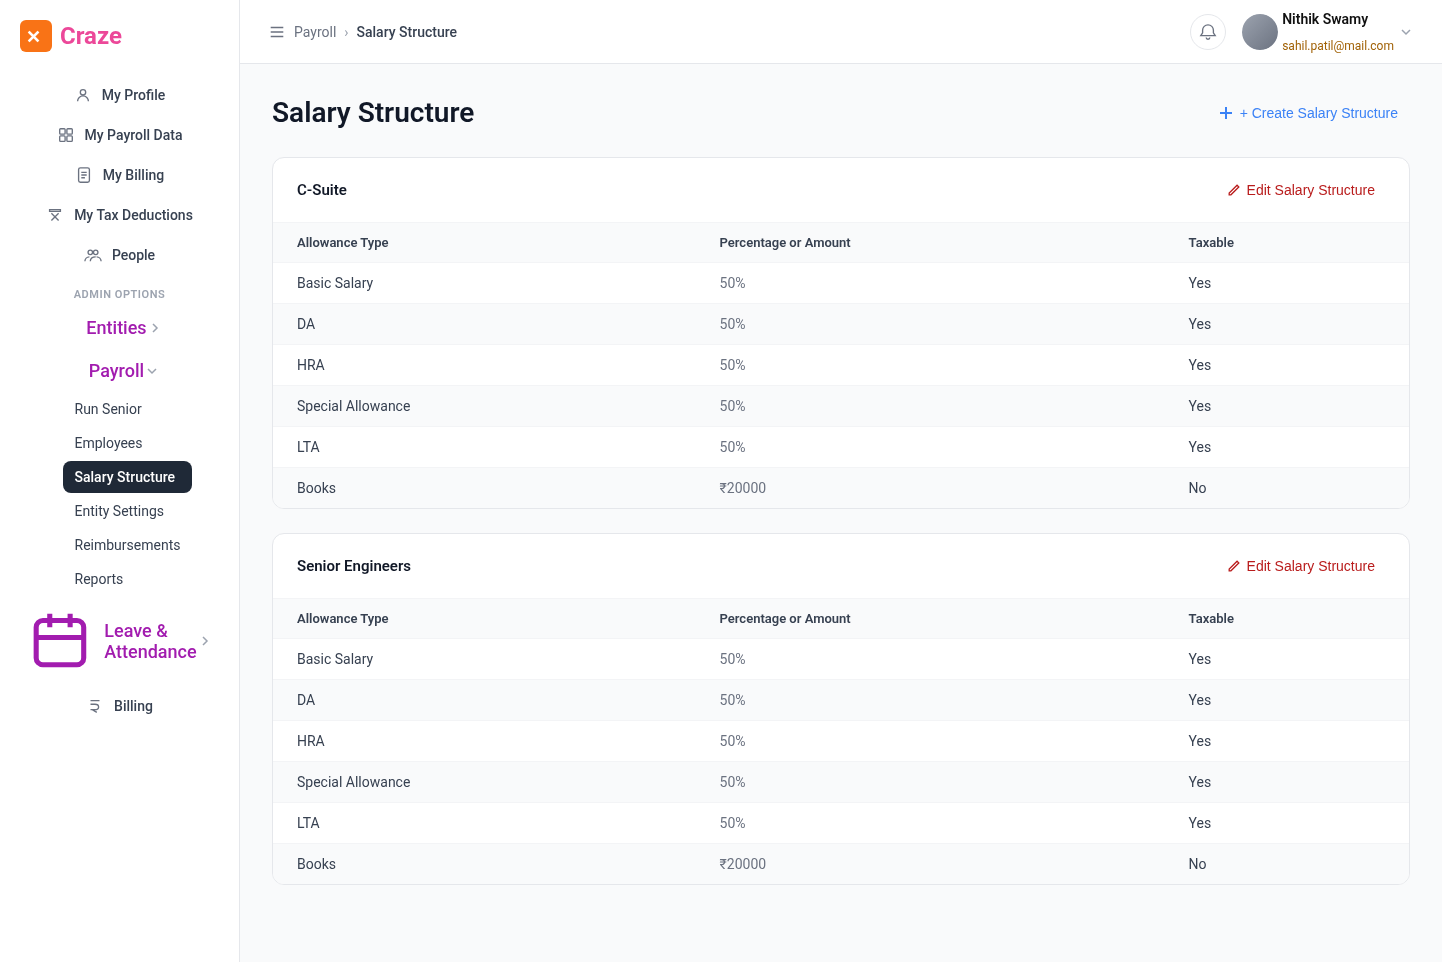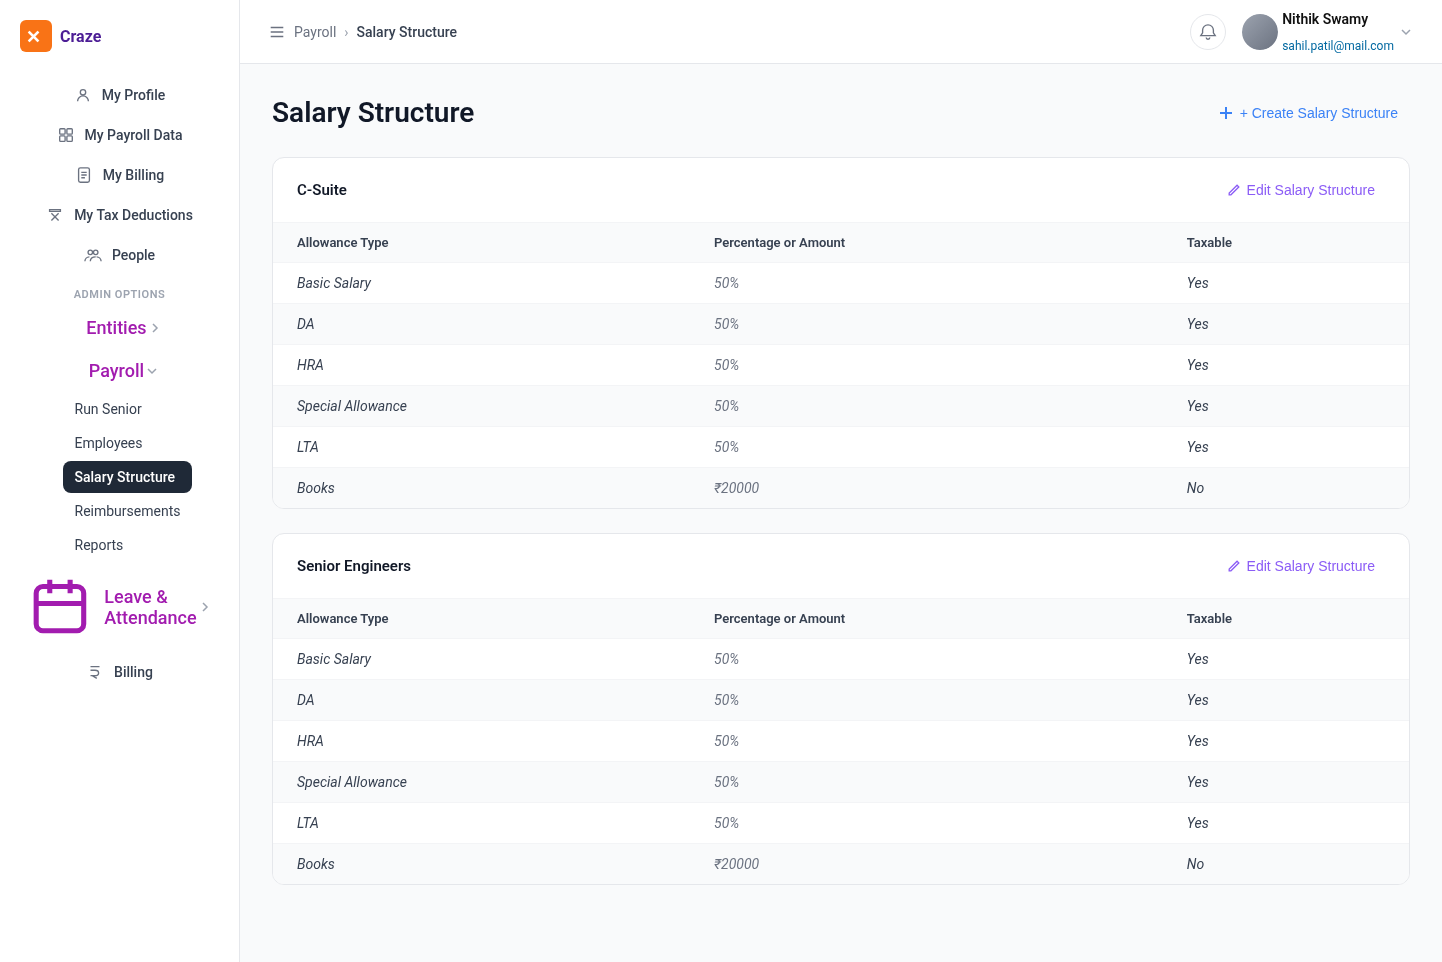--- a/index.html
+++ b/index.html
@@ -21,23 +21,23 @@
       padding: 20px 20px 24px 20px;
       display: flex;
       align-items: center;
       gap: 8px;
     }
     .logo-icon {
       width: 32px;
       height: 32px;
     }
     .logo-text {
-      font-size: 16px;
+      font-size: 24px;
       font-weight: 700;
-      color: #4c1d95;
+      color: #ec4899;
     }
     .sidebar-nav {
       display: flex;
       flex-direction: column;
       padding: 0 12px;
       gap: 2px;
       flex: 1;
       align-items: center;
     }
     .nav-item {
@@ -150,21 +150,21 @@
       justify-content: center;
     }
     .user-avatar-img {
       width: 36px;
       height: 36px;
       border-radius: 50%;
       background: linear-gradient(135deg, #9ca3af 0%, #6b7280 100%);
     }
     .user-details { display: flex; flex-direction: column; }
     .user-name { font-size: 14px; font-weight: 600; color: #111; }
-    .user-email { font-size: 12px; color: #0369a1; margin-top: 12px; }
+    .user-email { font-size: 12px; color: #a16207; margin-top: 12px; }
 
     
     .page-content {
       flex: 1;
       overflow-y: auto;
       padding: 32px 32px;
       background: #f9fafb;
     }
     .page-header {
       display: flex;
@@ -207,21 +207,21 @@
     }
     .structure-name {
       font-size: 15px;
       font-weight: 600;
       color: #111827;
     }
     .edit-btn {
       display: flex;
       align-items: center;
       gap: 6px;
-      color: #8b5cf6;
+      color: #b91c1c;
       font-size: 14px;
       font-weight: 500;
       cursor: pointer;
       background: none;
       border: none;
       padding: 6px 10px;
       border-radius: 6px;
     }
     .structure-table {
       width: 100%;
@@ -234,21 +234,20 @@
       font-size: 13px;
       font-weight: 600;
       color: #374151;
       border-top: 1px solid #f3f4f6;
     }
     .structure-table td {
       padding: 12px 24px;
       font-size: 14px;
       color: #374151;
       border-top: 1px solid #f3f4f6;
-      font-style: italic;
     }
     .structure-table tr:nth-child(even) td { background: #f9fafb; }
     .structure-table tr:nth-child(odd) td { background: #fff; }
 
     
     svg { display: inline-block; vertical-align: middle; }
   </style>
 </head>
 <body>
 
@@ -335,20 +334,21 @@
       </div>
       <svg class="chevron-icon" viewBox="0 0 16 16" fill="none" stroke="currentColor" stroke-width="1.5">
           <path d="M4 6l4 4 4-4"></path>
         </svg>
     </div>
 
     <div class="sub-nav">
       <div class="sub-nav-item">Run Senior</div>
       <div class="sub-nav-item">Employees</div>
       <div class="sub-nav-item active">Salary Structure</div>
+      <div class="sub-nav-item">Entity Settings</div>
       <div class="sub-nav-item">Reimbursements</div>
       <div class="sub-nav-item">Reports</div>
     </div>
 
     <div class="nav-item-expandable">
       <div class="left">
         <svg class="nav-icon" viewBox="0 0 20 20" fill="none" stroke="currentColor" stroke-width="1.5">
             <rect x="3" y="4" width="14" height="13" rx="2"></rect>
             <path d="M7 2v4M13 2v4M3 9h14"></path>
           </svg>

